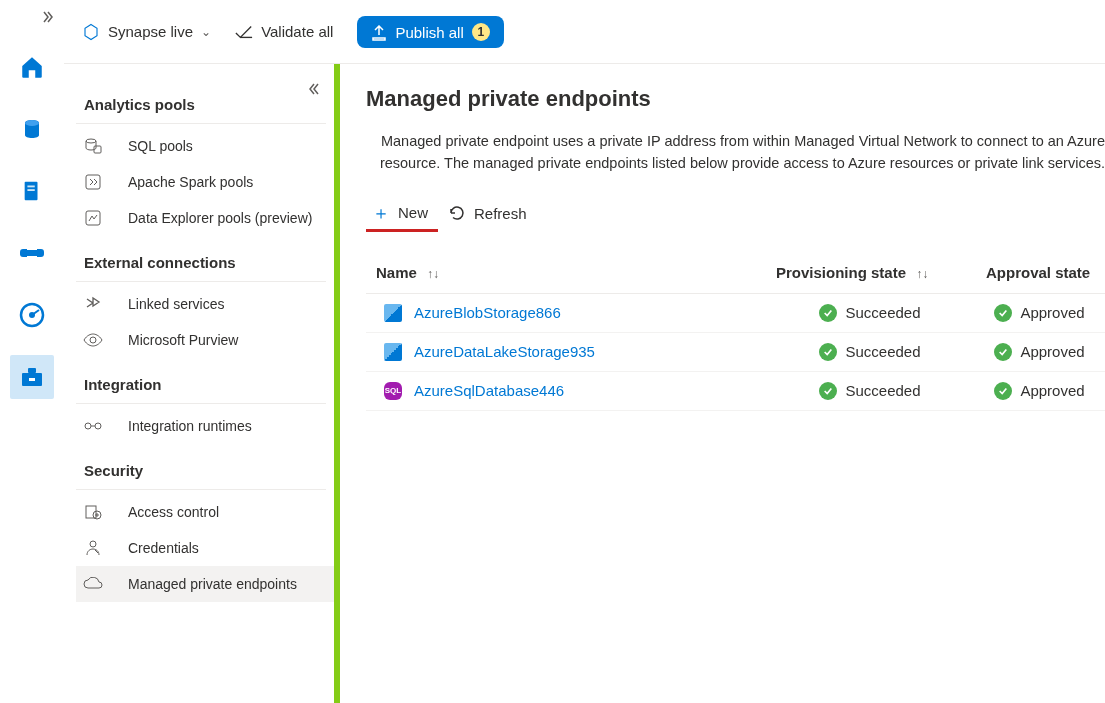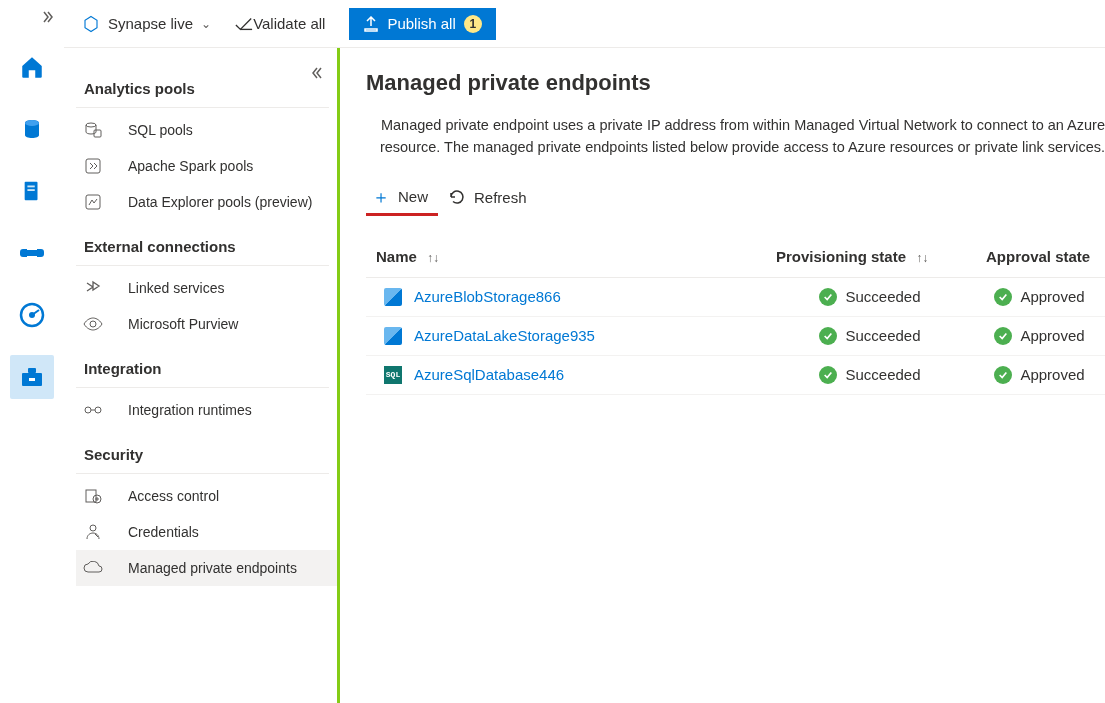--- a/index.html
+++ b/index.html
@@ -40,52 +40,53 @@
     border-radius: 2px;
   }
   .rail-item.selected { background: #d0e7f8; }
   .main-area {
     flex: 1;
     display: flex;
     flex-direction: column;
   }
   
   .top-toolbar {
-    height: 48px;
+    height: 64px;
     border-bottom: 1px solid #edebe9;
     display: flex;
     align-items: center;
     padding: 0 18px;
     gap: 24px;
   }
   .synapse-live {
     display: flex;
     align-items: center;
     gap: 8px;
     cursor: pointer;
     font-size: 15px;
   }
   .chevron-down {
     color: #605e5c;
     font-size: 12px;
   }
   .validate-all {
     display: flex;
     align-items: center;
+    gap: 8px;
     cursor: pointer;
     font-size: 15px;
   }
   .publish-btn {
     background: #0078d4;
     color: #fff;
     border: none;
     padding: 7px 14px;
-    border-radius: 0;
-    display: flex;
-    align-items: center;
+    border-radius: 8px;
+    display: flex;
+    align-items: flex-end;
     gap: 8px;
     font-size: 15px;
     cursor: pointer;
   }
   .publish-btn .count-badge {
     background: #ffe887;
     color: #323130;
     width: 18px;
     height: 18px;
     border-radius: 50%;
@@ -99,21 +100,21 @@
   .content-row {
     flex: 1;
     display: flex;
     overflow: hidden;
   }
   
   .sidebar {
     width: 276px;
     padding: 14px 0 0 12px;
     position: relative;
-    border-right: 3px solid #84cc16;
+    border-right: 6px solid #84cc16;
   }
   .sidebar .side-collapse {
     position: absolute;
     top: 18px;
     right: 12px;
     color: #605e5c;
     cursor: pointer;
   }
   .section-title {
     font-weight: 600;
@@ -506,21 +507,21 @@
                       <path d="M2 6l3 3 5-6" fill="none" stroke="#fff" stroke-width="2"></path>
                     </svg>
                   </span>
                   <span>Approved</span>
                 </div>
               </td>
             </tr>
             <tr>
               <td>
                 <div class="name-cell" style="padding-left: 8px;">
-                  <span class="resource-icon" style="background: #0f766e; border-radius: 0; font-family: Liberation Mono, monospace;">
+                  <span class="resource-icon" style="background: #a21caf; border-radius: 6px;">
                     <span style="color:#fff;font-size:8px;font-weight:700;display:block;text-align:center;line-height:18px">SQL</span>
                   </span>
                   <a>AzureSqlDatabase446</a>
                 </div>
               </td>
               <td>
                 <div class="succ-badge">
                   <span class="succ-circle">
                     <svg viewBox="0 0 12 12">
                       <path d="M2 6l3 3 5-6" fill="none" stroke="#fff" stroke-width="2"></path>

